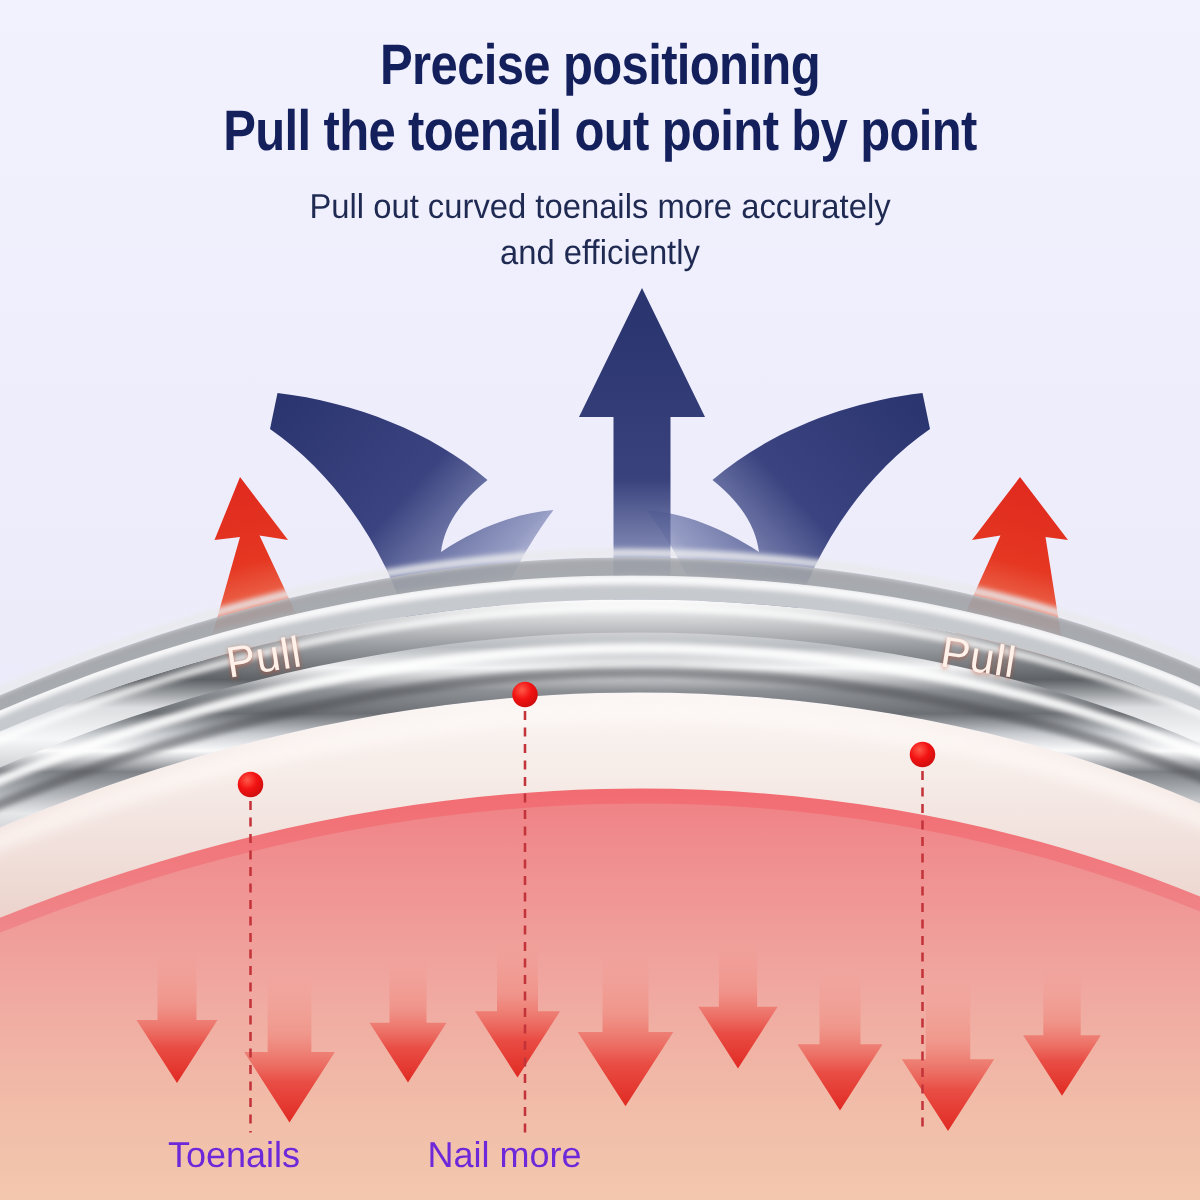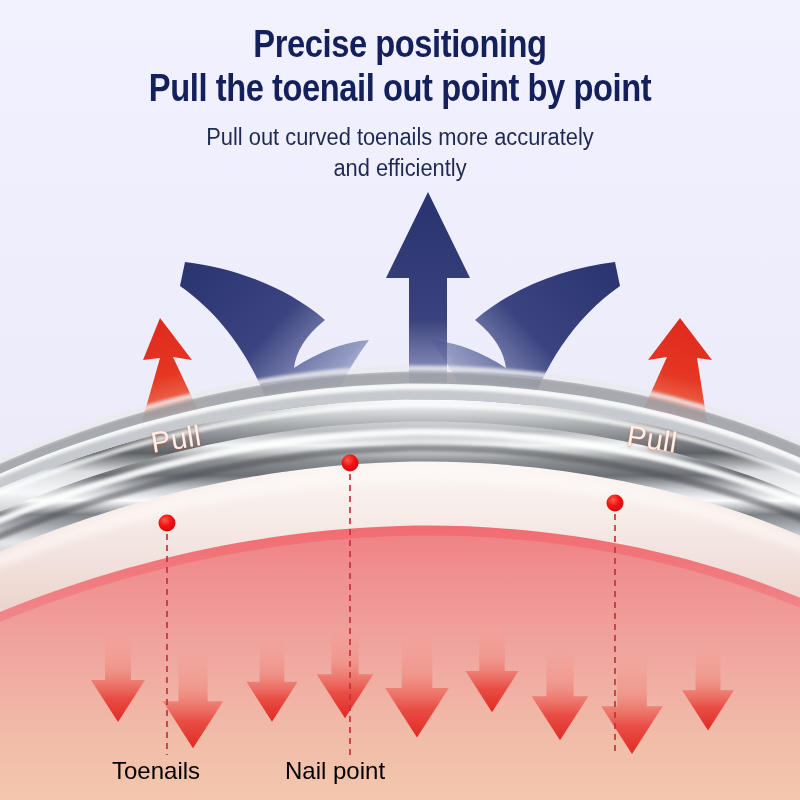--- a/index.html
+++ b/index.html
@@ -73,21 +73,21 @@
     text-shadow: 0 1px 3px rgba(205,70,35,0.55);
     pointer-events: none;
   }
   .pull-left  { left: 151px; top: 423px; transform: rotate(-9deg); }
   .pull-right { left: 627px; top: 423px; transform: rotate(9deg); }
 
   
   .callout {
     position: absolute;
     top: 757px;
-    color: #000000;
+    color: #6d28d9;
     font-size: 24px;
     font-weight: 400;
     white-space: nowrap;
   }
   .c-toenails  { left: 112px; }
   .c-nailpatch { left: 285px; }
   .c-adhesive  { left: 560px; }
 </style>
 </head>
 <body>
@@ -350,15 +350,15 @@
 
   <div class="subhead">
     <span>Pull out curved toenails more accurately</span>
     <span>and efficiently</span>
   </div>
 
   <div class="pull-label pull-left">Pull</div>
   <div class="pull-label pull-right">Pull</div>
 
   <div class="callout c-toenails">Toenails</div>
-  <div class="callout c-nailpatch">Nail point</div>
+  <div class="callout c-nailpatch">Nail more</div>
 
 </div>
 
 </body></html>

